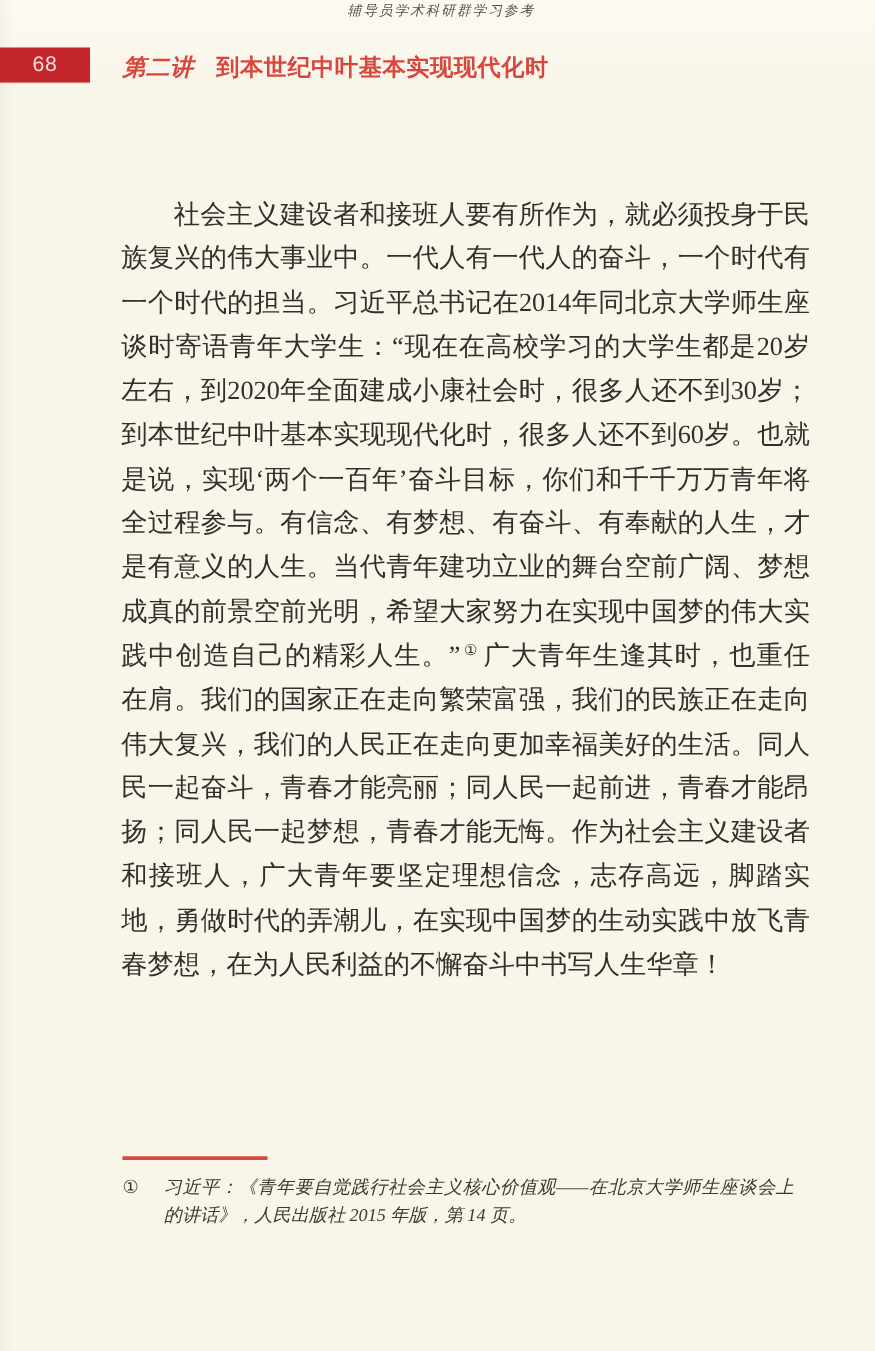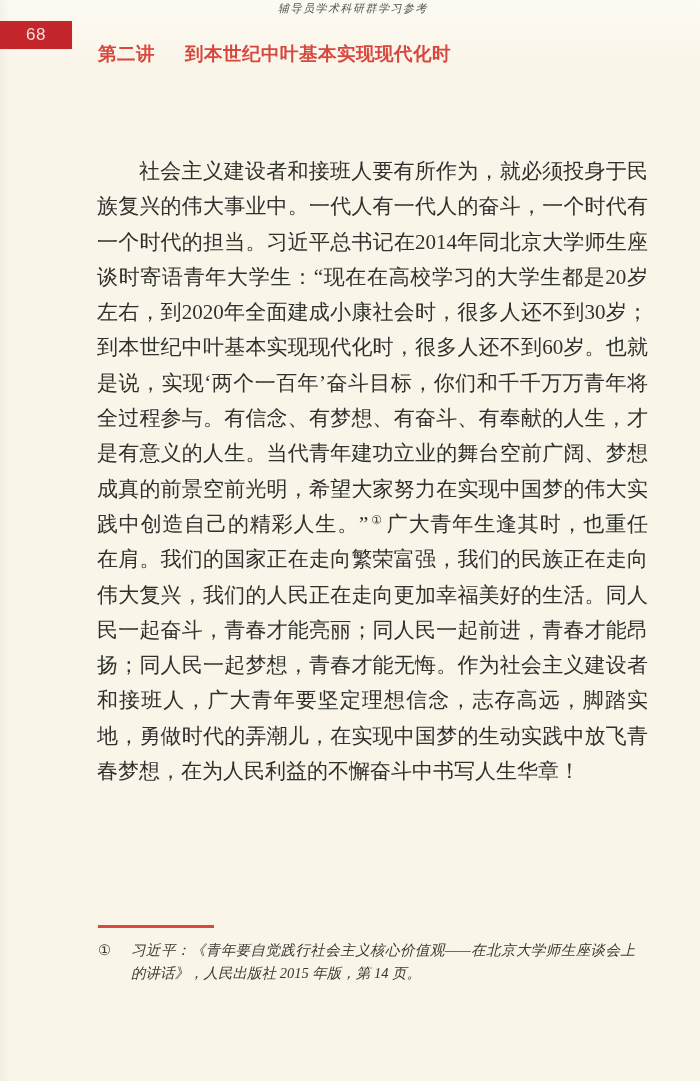--- a/index.html
+++ b/index.html
@@ -32,21 +32,21 @@
     text-align: center;
     font-size: 11px;
     letter-spacing: 1.5px;
     color: #55524a;
     font-style: italic;
     font-family: "Liberation Serif", "DejaVu Serif", serif;
   }
   .page-badge {
     position: absolute;
     left: 0;
-    top: 21px;
+    top: 38px;
     width: 72px;
     height: 28px;
     background: #c5262b;
     display: flex;
     align-items: center;
     justify-content: center;
     box-shadow: 0 0 1px rgba(0,0,0,0.15);
   }
   .page-badge .num {
     color: #f3ddd7;
@@ -61,21 +61,22 @@
     height: 24px;
     line-height: 24px;
     font-family: "Liberation Sans", "DejaVu Sans", sans-serif;
     font-weight: 700;
     font-size: 18.5px;
     color: #d8473d;
     letter-spacing: 0.5px;
     white-space: nowrap;
   }
   .chapter-heading .section-label {
-    margin-right: 30px;
+    margin-right: 18px;
+    font-style: italic;
   }
   .body-paragraph {
     position: absolute;
     left: 97px;
     top: 122px;
     width: 551px;
     font-size: 21px;
     line-height: 35.3px;
     text-align: justify;
     text-indent: 2em;

